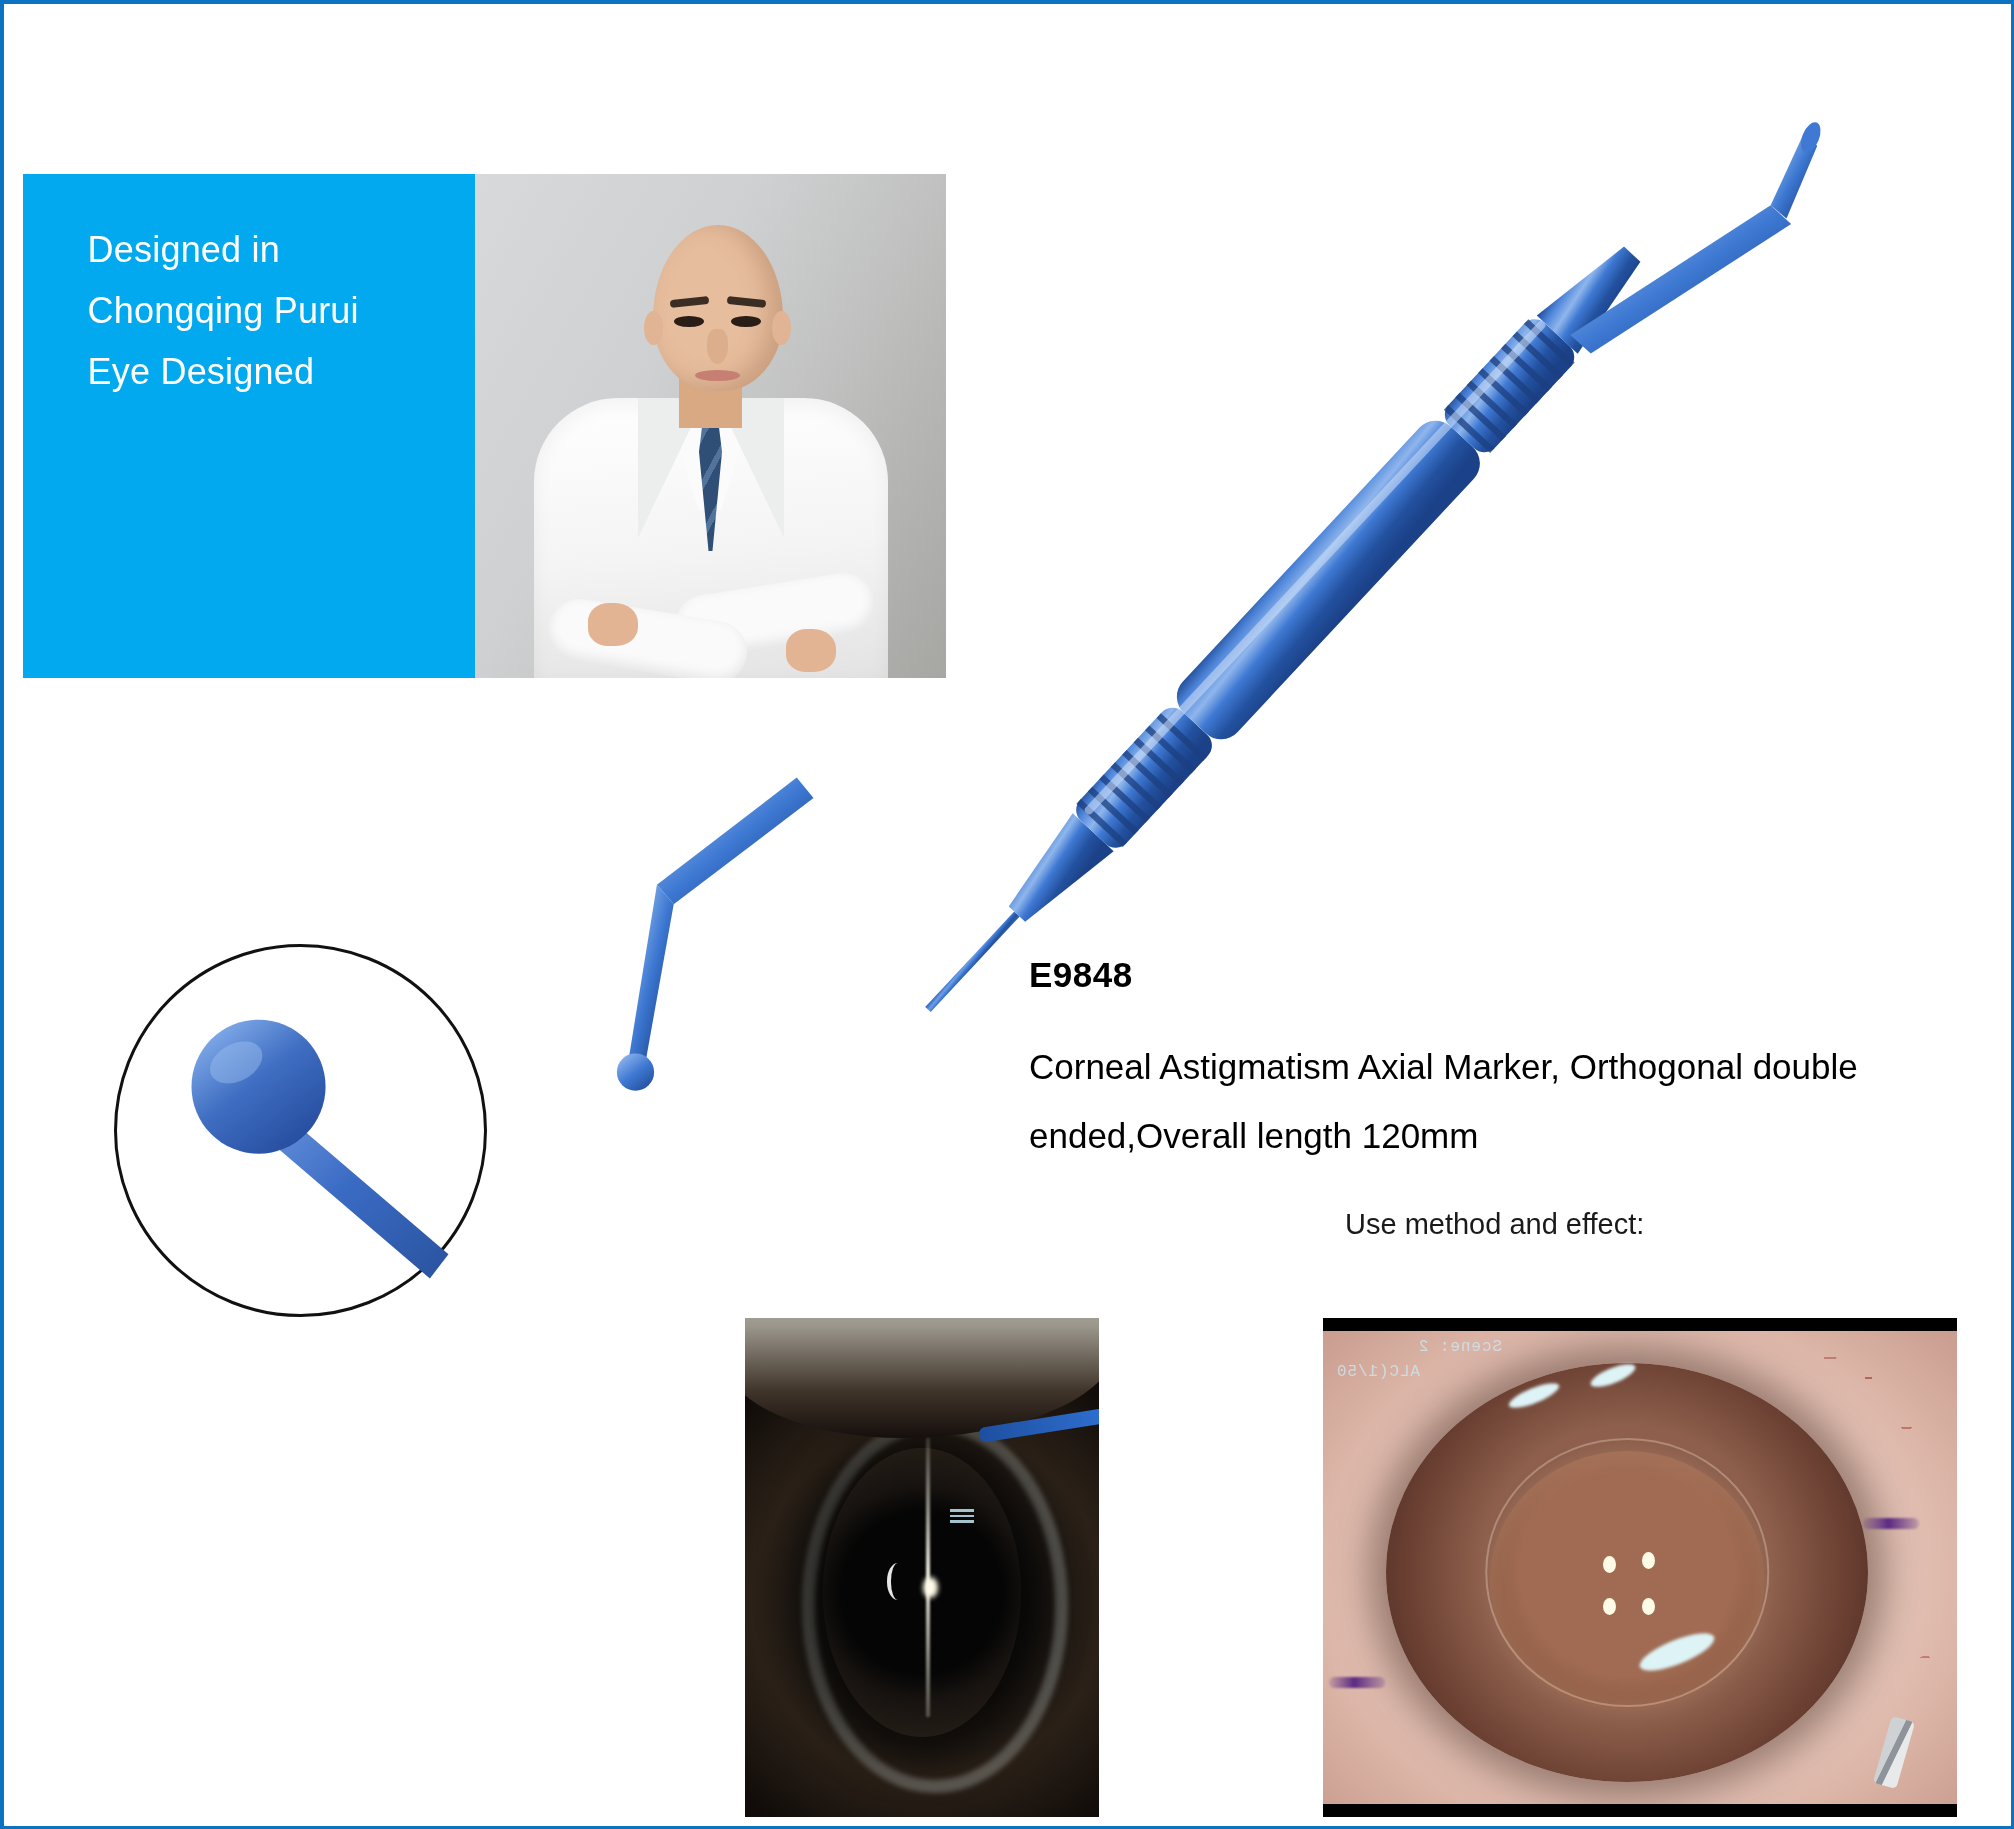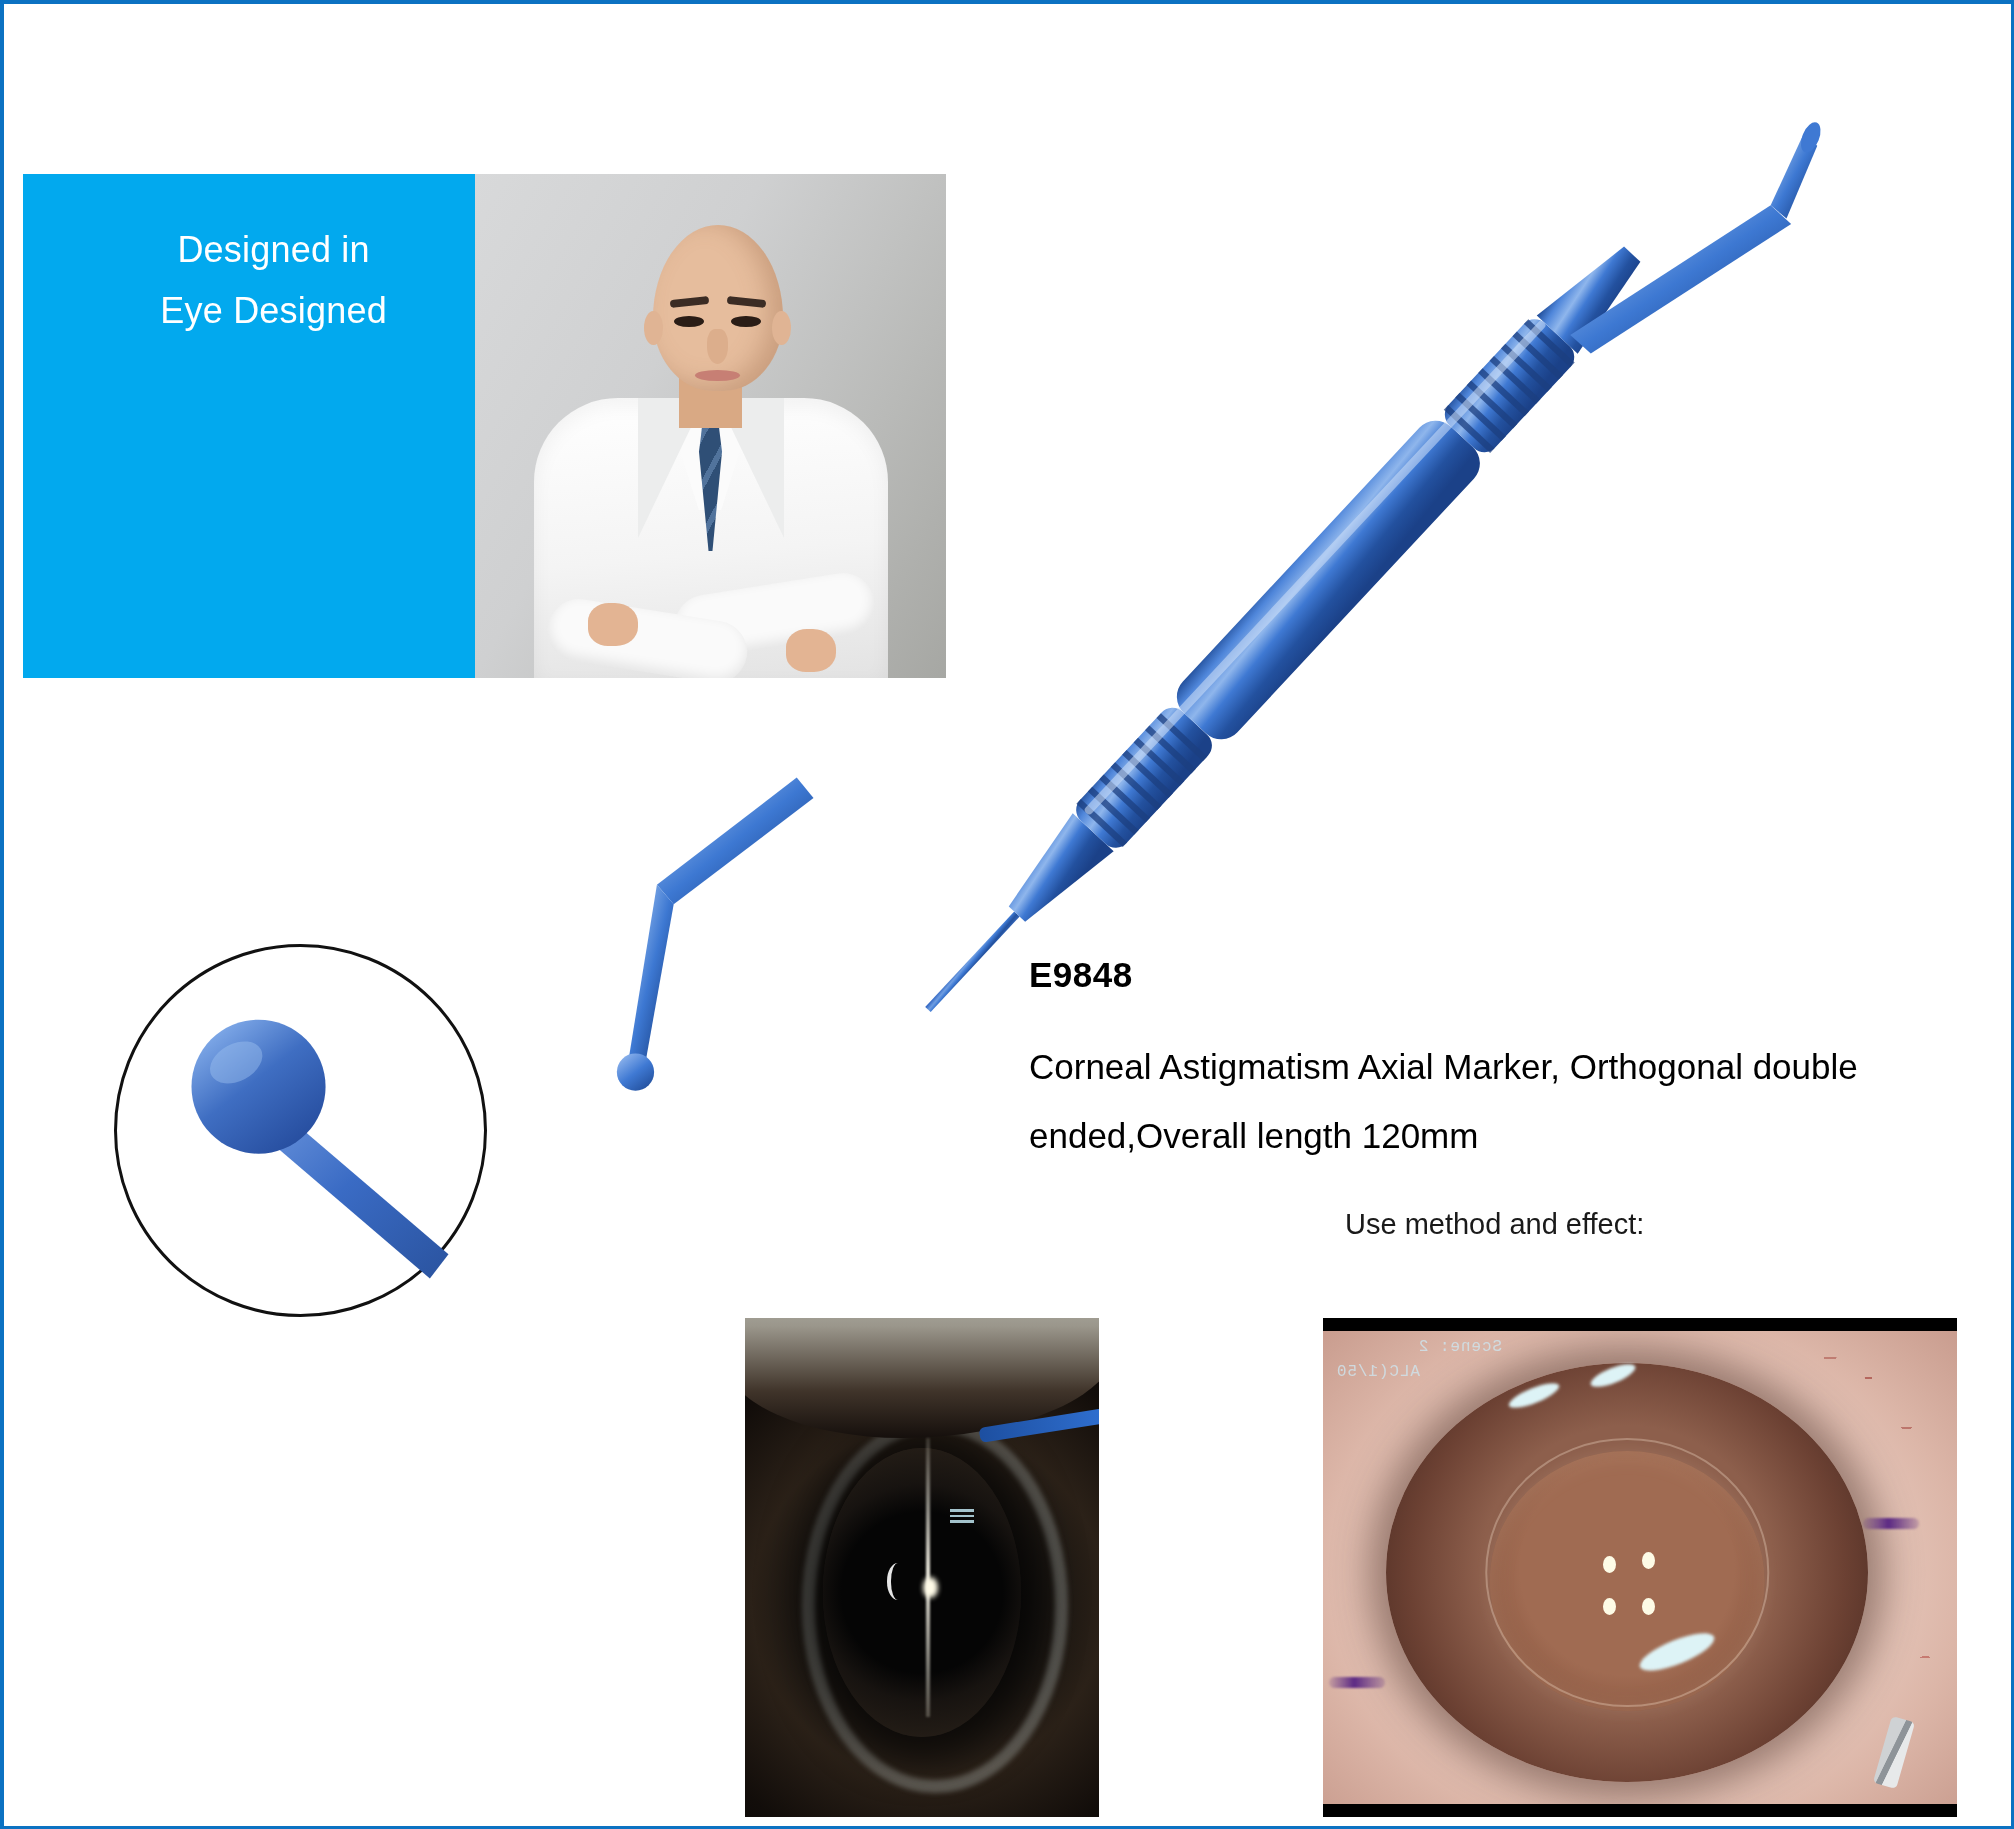--- a/index.html
+++ b/index.html
@@ -23,21 +23,20 @@
   
   .credit-panel {
     position: absolute;
     left: 18.6px;
     top: 170px;
     width: 452px;
     height: 504px;
     background: #02a9ee;
     box-sizing: border-box;
     padding: 45px 15px 0 65px;
-    text-align: center;
   }
   .credit-line {
     color: #ffffff;
     font-size: 36px;
     line-height: 61px;
     letter-spacing: 0.2px;
     white-space: nowrap;
   }
 
   
@@ -439,20 +438,21 @@
   .photo-letterbox-top { top: 0; }
   .photo-letterbox-bottom { bottom: 0; }
 </style>
 </head>
 <body>
 
 <div class="page">
 
   <div class="credit-panel">
     <div class="credit-line">Designed in</div>
+    <div class="credit-line">Chongqing Purui</div>
     <div class="credit-line">Eye Designed</div>
   </div>
 
   <div class="doctor-photo">
     <div class="dr-coat">
       <div class="dr-shirt"></div>
       <div class="dr-tie"></div>
       <div class="dr-lapel l"></div>
       <div class="dr-lapel r"></div>
       <div class="dr-badge"></div>

